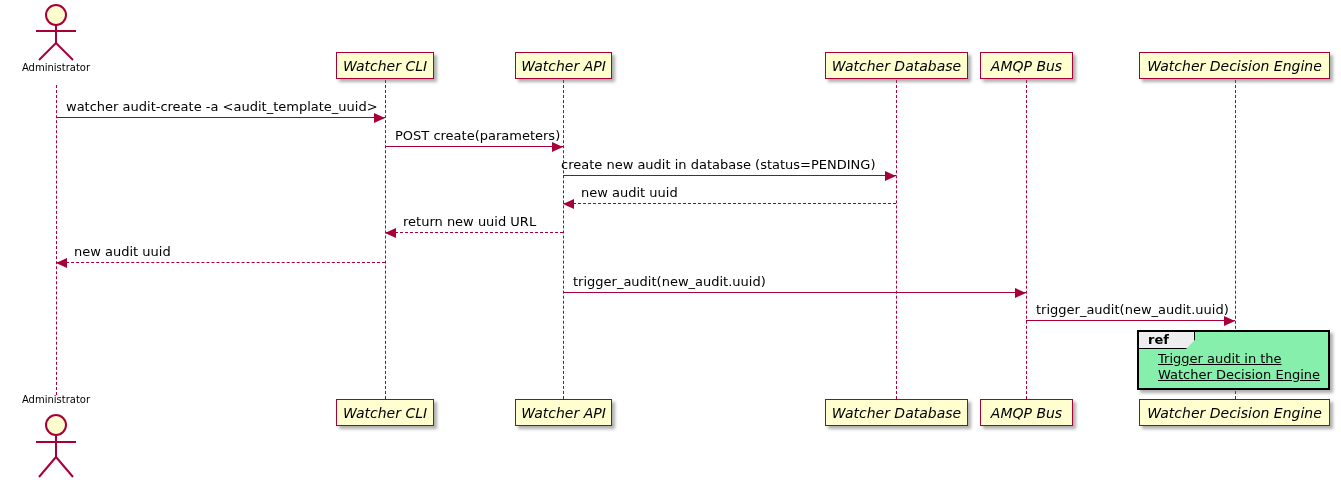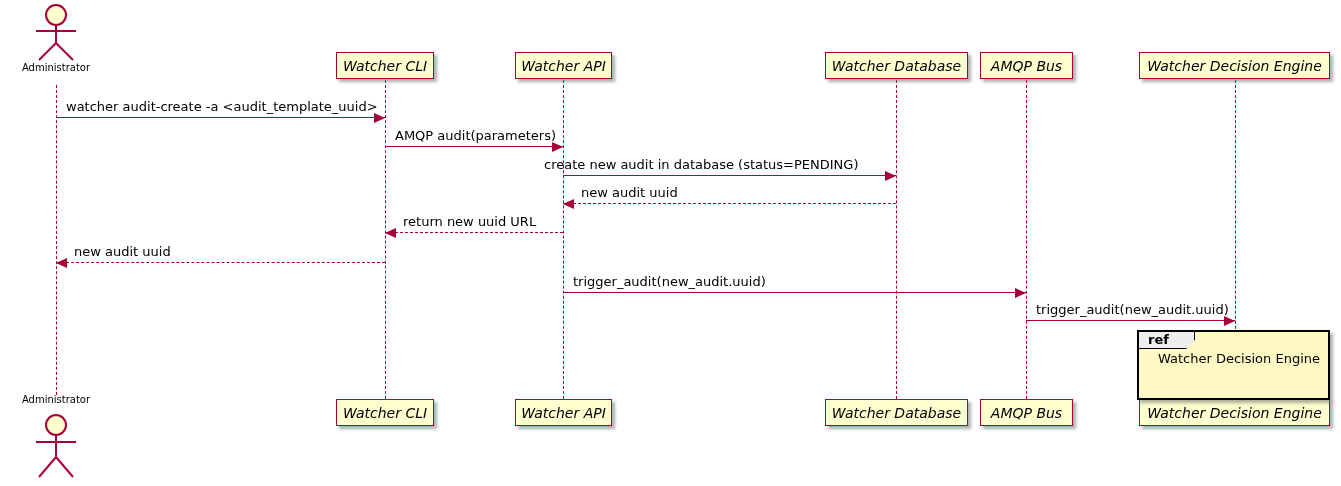--- a/index.html
+++ b/index.html
@@ -39,24 +39,24 @@
   .actor-figure{position:absolute;z-index:2;}
   .actor-label{
     position:absolute;width:112px;text-align:center;
     font-size:10px;color:#000;z-index:2;white-space:nowrap;
   }
   #actor-figure-top{left:30px;top:3px;}
   #actor-label-top{left:0px;top:62px;}
   #actor-label-bottom{left:0px;top:394px;}
   #actor-figure-bottom{left:30px;top:411px;}
   #ref-box{
-    position:absolute;left:1137px;top:330px;width:193px;height:70px;
-    background:#fef9c3;border:2px solid #000;
+    position:absolute;left:1137px;top:330px;width:193px;height:60px;
+    background:#86efac;border:2px solid #000;
     box-shadow:3px 3px 3px rgba(110,110,110,0.55);
-    z-index:5;box-sizing:border-box;
+    z-index:5;box-sizing:border-box;text-decoration:underline;
   }
   #ref-tab{
     position:absolute;left:0;top:0;width:56px;height:17px;
     background:#EEEEEE;
     border-right:1.5px solid #000;border-bottom:1.5px solid #000;
     clip-path:polygon(0 0,100% 0,100% 45%,84% 100%,0 100%);
     font-size:13px;font-weight:bold;color:#000;
     padding-left:9px;line-height:16px;box-sizing:border-box;
   }
   .ref-line{
@@ -126,41 +126,42 @@
         <span>Watcher Decision Engine</span>
       </div>
       <div class="pbox" style="left: 1139px; top: 399px; width: 191px;">
         <span>Watcher Decision Engine</span>
       </div>
       <div class="msg-line solid" style="left: 56px; top: 117px; width: 329px;"></div>
       <div class="msg-head right" style="left: 374px; top: 113px;"></div>
       <div class="msg-label" style="left: 66px; top: 99px;">watcher audit-create -a &lt;audit_template_uuid&gt;</div>
       <div class="msg-line solid" style="left: 385px; top: 146px; width: 178px;"></div>
       <div class="msg-head right" style="left: 552px; top: 142px;"></div>
-      <div class="msg-label" style="left: 395px; top: 128px;">AMQP audit(parameters)</div>
+      <div class="msg-label" style="left: 395px; top: 128px;">POST create(parameters)</div>
       <div class="msg-line solid" style="left: 563px; top: 175px; width: 333px;"></div>
       <div class="msg-head right" style="left: 885px; top: 171px;"></div>
-      <div class="msg-label" style="left: 544px; top: 157px;">create new audit in database (status=PENDING)</div>
+      <div class="msg-label" style="left: 561px; top: 157px;">create new audit in database (status=PENDING)</div>
       <div class="msg-line dashed" style="left: 563px; top: 203px; width: 333px;"></div>
       <div class="msg-head left" style="left: 563px; top: 199px;"></div>
       <div class="msg-label" style="left: 581px; top: 185px;">new audit uuid</div>
       <div class="msg-line dashed" style="left: 385px; top: 232px; width: 178px;"></div>
       <div class="msg-head left" style="left: 385px; top: 228px;"></div>
       <div class="msg-label" style="left: 403px; top: 214px;">return new uuid URL</div>
       <div class="msg-line dashed" style="left: 56px; top: 262px; width: 329px;"></div>
       <div class="msg-head left" style="left: 56px; top: 258px;"></div>
       <div class="msg-label" style="left: 74px; top: 244px;">new audit uuid</div>
       <div class="msg-line solid" style="left: 563px; top: 292px; width: 463px;"></div>
       <div class="msg-head right" style="left: 1015px; top: 288px;"></div>
       <div class="msg-label" style="left: 573px; top: 274px;">trigger_audit(new_audit.uuid)</div>
       <div class="msg-line solid" style="left: 1026px; top: 320px; width: 209px;"></div>
       <div class="msg-head right" style="left: 1224px; top: 316px;"></div>
       <div class="msg-label" style="left: 1036px; top: 302px;">trigger_audit(new_audit.uuid)</div>
     </div>
 
   <div id="ref-box">
     <div id="ref-tab">ref</div>
     <div id="ref-body">
+      <div class="ref-line">Trigger audit in the</div>
       <div class="ref-line">Watcher Decision Engine</div>
     </div>
   </div>
 
 </div>
 
 </body></html>

